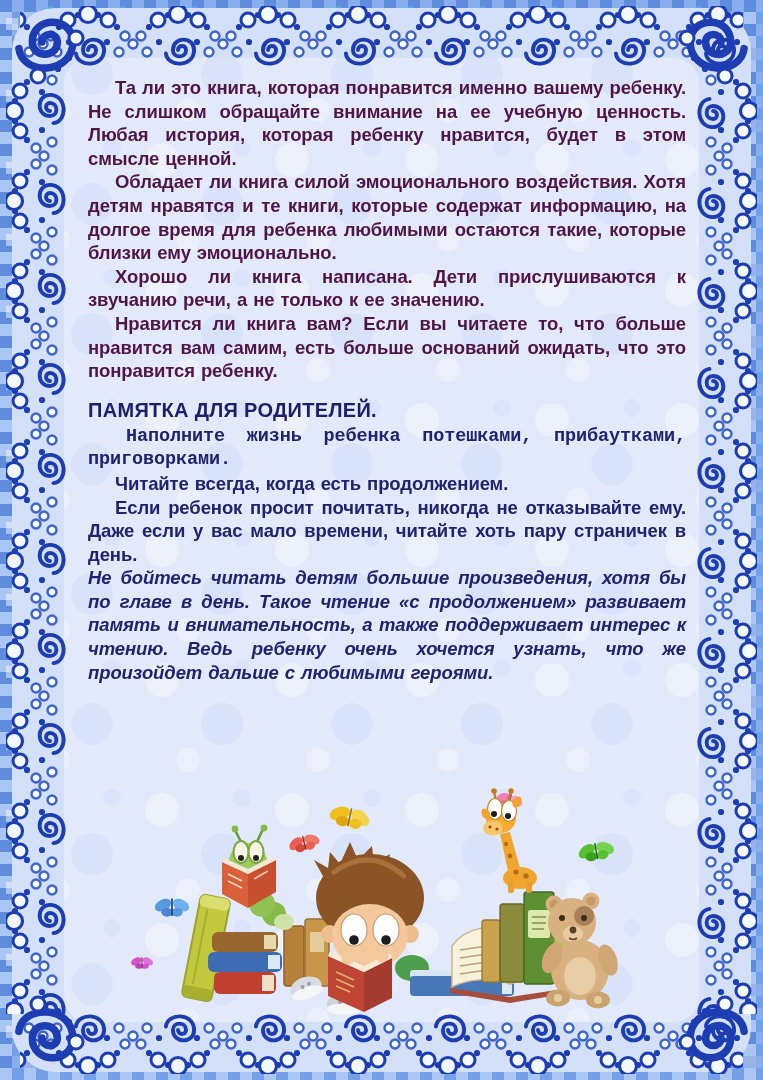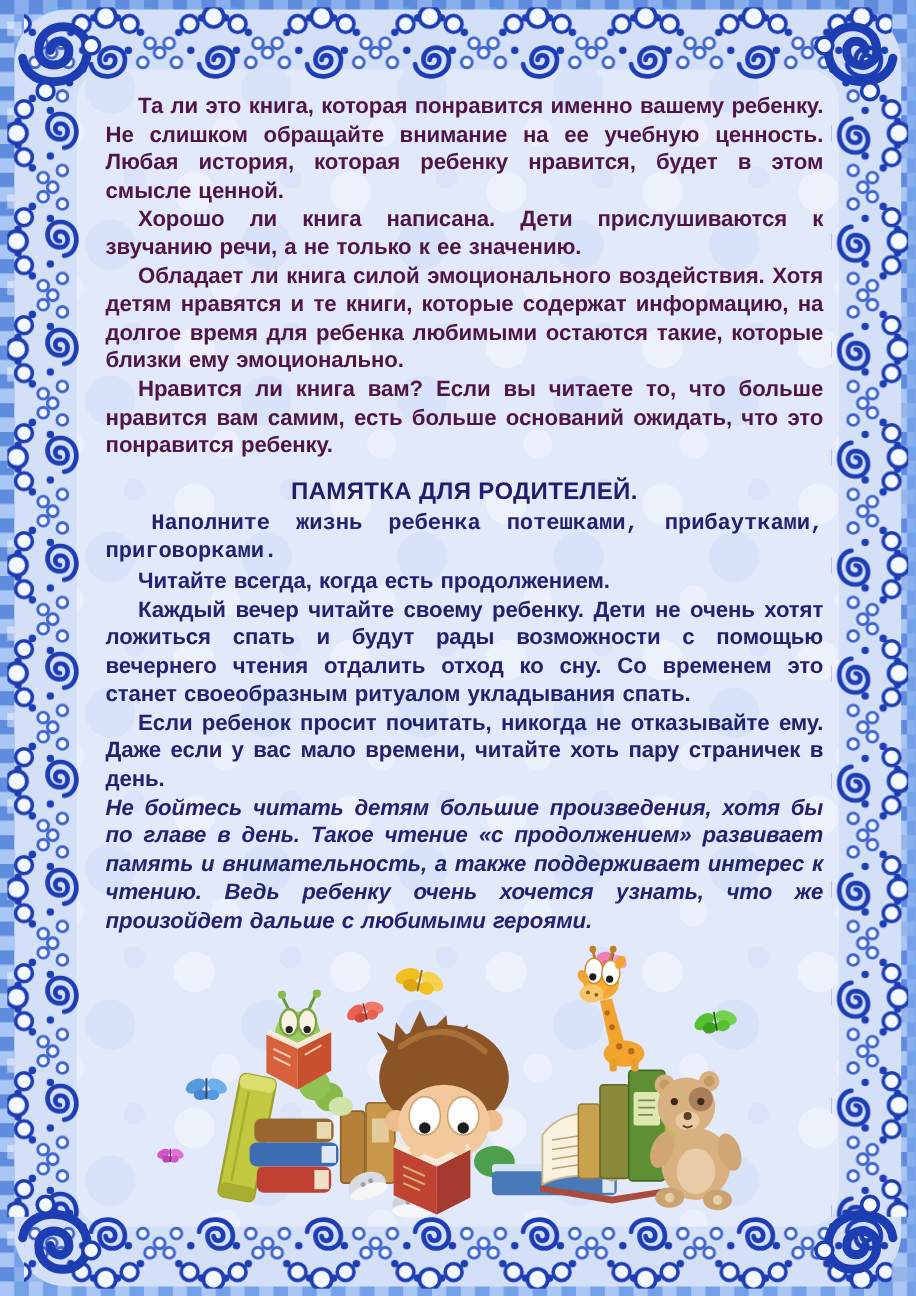--- a/index.html
+++ b/index.html
@@ -18,21 +18,21 @@
     margin:0;
     font-size:18.5px;line-height:23.6px;
     text-align:justify;text-indent:27px;
     letter-spacing:-0.1px;
     word-spacing:1px;
   }
   .intro p{color:#4f1547;}
   .memo p{color:#22226e;}
   .memo-heading{
     margin:15px 0 3px 0;
-    text-align:center;
+    text-align:left;
     font-size:20px;line-height:24px;
     color:#1e1e6a;letter-spacing:.3px;
     font-weight:700;
   }
   .big-indent{text-indent:38px !important;font-family:Liberation Mono, monospace;}
   .no-indent{text-indent:0 !important;font-style:italic;}
   .illustration{position:absolute;left:96px;top:786px;z-index:3;}
 </style>
 </head>
 <body>
@@ -133,29 +133,28 @@
         <use href="#cornerArt"></use>
       </g>
     <g transform="translate(721,1038) scale(-1,-1)">
         <use href="#cornerArt"></use>
       </g>
   </svg>
 
   <div class="content">
     <div class="intro">
       <p>Та ли это книга, которая понравится именно вашему ребенку. Не слишком обращайте внимание на ее учебную ценность. Любая история, которая ребенку нравится, будет в этом смысле ценной.</p>
+      <p>Обладает ли книга силой эмоционального воздействия. Хотя детям нравятся и те книги, которые содержат информацию, на долгое время для ребенка любимыми остаются такие, которые близки ему эмоционально.</p>
       <p>Хорошо ли книга написана. Дети прислушиваются к звучанию речи, а не только к ее значению.</p>
-      <p>Обладает ли книга силой эмоционального воздействия. Хотя детям нравятся и те книги, которые содержат информацию, на долгое время для ребенка любимыми остаются такие, которые близки ему эмоционально.</p>
       <p>Нравится ли книга вам? Если вы читаете то, что больше нравится вам самим, есть больше оснований ожидать, что это понравится ребенку.</p>
     </div>
     <h1 class="memo-heading">ПАМЯТКА ДЛЯ РОДИТЕЛЕЙ.</h1>
     <div class="memo">
       <p class="big-indent">Наполните жизнь ребенка потешками, прибаутками, приговорками.</p>
       <p>Читайте всегда, когда есть продолжением.</p>
-      <p>Каждый вечер читайте своему ребенку. Дети не очень хотят ложиться спать и будут рады возможности с помощью вечернего чтения отдалить отход ко сну. Со временем это станет своеобразным ритуалом укладывания спать.</p>
       <p>Если ребенок просит почитать, никогда не отказывайте ему. Даже если у вас мало времени, читайте хоть пару страничек в день.</p>
       <p class="no-indent">Не бойтесь читать детям большие произведения, хотя бы по главе в день. Такое чтение «с продолжением» развивает память и внимательность, а также поддерживает интерес к чтению. Ведь ребенку очень хочется узнать, что же произойдет дальше с любимыми героями.</p>
     </div>
   </div>
 
   <svg class="illustration" width="570" height="236" viewBox="0 0 570 236" aria-hidden="true">
 
     <g transform="translate(76,120) scale(1.25)">
       <ellipse cx="-6" cy="-4" rx="7" ry="4.5" fill="#5599e0" transform="rotate(-28)"></ellipse>
       <ellipse cx="6" cy="-4" rx="7" ry="4.5" fill="#6fb0ec" transform="rotate(28)"></ellipse>

